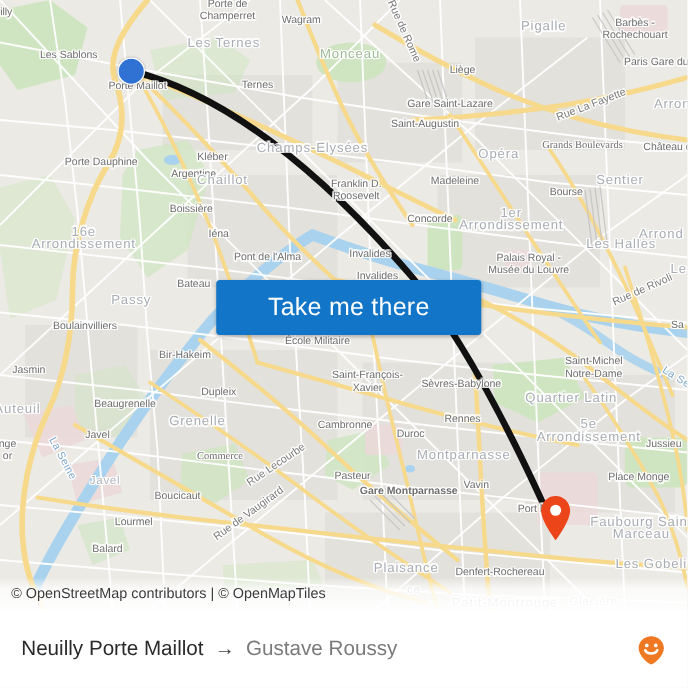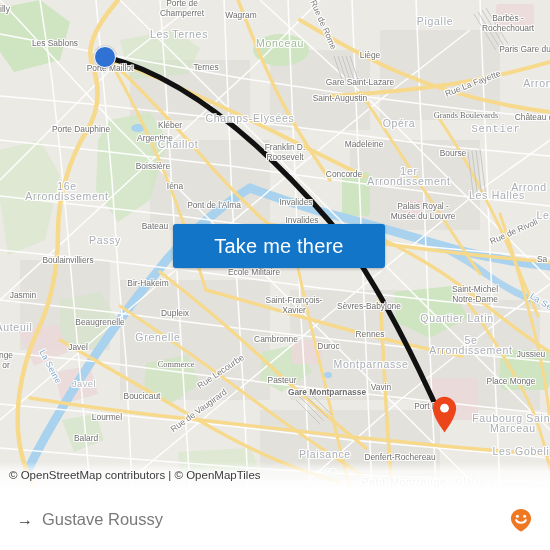--- a/index.html
+++ b/index.html
@@ -348,21 +348,21 @@
         <div class="map-label" style="left: 525px; top: 50px;">Paris Gare du</div>
         <div class="map-label" style="left: 360px; top: 83px;">Gare Saint-Lazare</div>
         <div class="map-label road" style="left: 473px; top: 84px; transform: translate(-50%, -50%) rotate(-21deg);">Rue La Fayette</div>
         <div class="map-label" style="left: 340px; top: 99px;">Saint-Augustin</div>
         <div class="map-label area" style="left: 541px; top: 84px;">Arrond</div>
         <div class="map-label" style="left: 534px; top: 118px;">Château d</div>
         <div class="map-label area" style="left: 399px; top: 124px;">Opéra</div>
         <div class="map-label" style="left: 466px; top: 116px; font-family: Liberation Serif, serif;">Grands Boulevards</div>
         <div class="map-label" style="left: 364px; top: 145px;">Madeleine</div>
         <div class="map-label" style="left: 453px; top: 154px;">Bourse</div>
-        <div class="map-label area" style="left: 496px; top: 130px; font-family: Liberation Mono, monospace;">Sentier</div>
+        <div class="map-label area" style="left: 496px; top: 145px;">Sentier</div>
         <div class="map-label area" style="left: 409px; top: 176px;">1er
 Arrondissement</div>
         <div class="map-label area" style="left: 497px; top: 196px;">Les Halles</div>
         <div class="map-label" style="left: 423px; top: 211px;">Palais Royal -
 Musée du Louvre</div>
         <div class="map-label road" style="left: 514px; top: 232px; transform: translate(-50%, -50%) rotate(-24deg);">Rue de Rivoli</div>
         <div class="map-label" style="left: 475px; top: 294px;">Saint-Michel
 Notre-Dame</div>
         <div class="map-label area" style="left: 457px; top: 319px;">Quartier Latin</div>
         <div class="map-label water" style="left: 541px; top: 302px; transform: translate(-50%, -50%) rotate(32deg);">La Se</div>
@@ -393,20 +393,21 @@
 
     <button id="take-me-there">Take me there</button>
 
     <div id="attribution">
       <span class="attrib-text">© OpenStreetMap contributors | © OpenMapTiles</span>
     </div>
   </div>
 
   <div id="footer">
     <div id="route-summary">
+      <span id="route-origin">Neuilly Porte Maillot</span>
       <span id="route-arrow">→</span>
       <span id="route-destination">Gustave Roussy</span>
     </div>
 
     <div id="moovit-logo">
       <svg width="22" height="24" viewBox="0 0 22 24">
         <path d="M11 0.9 C 5.4 0.9 0.9 5.2 0.9 10.5 C 0.9 16.6 8.4 22.6 10.3 23.3 C 10.8 23.5 11.2 23.5 11.7 23.3 C 13.6 22.6 21.1 16.6 21.1 10.5 C 21.1 5.2 16.6 0.9 11 0.9 Z" fill="#ef7822"></path>
         <circle cx="7.4" cy="8.3" r="1.5" fill="#ffffff"></circle>
         <circle cx="14.6" cy="8.3" r="1.5" fill="#ffffff"></circle>
         <path d="M6.2 12.2 C 7.6 15.6 14.4 15.6 15.8 12.2" stroke="#ffffff" stroke-width="2.1" fill="none" stroke-linecap="round"></path>

